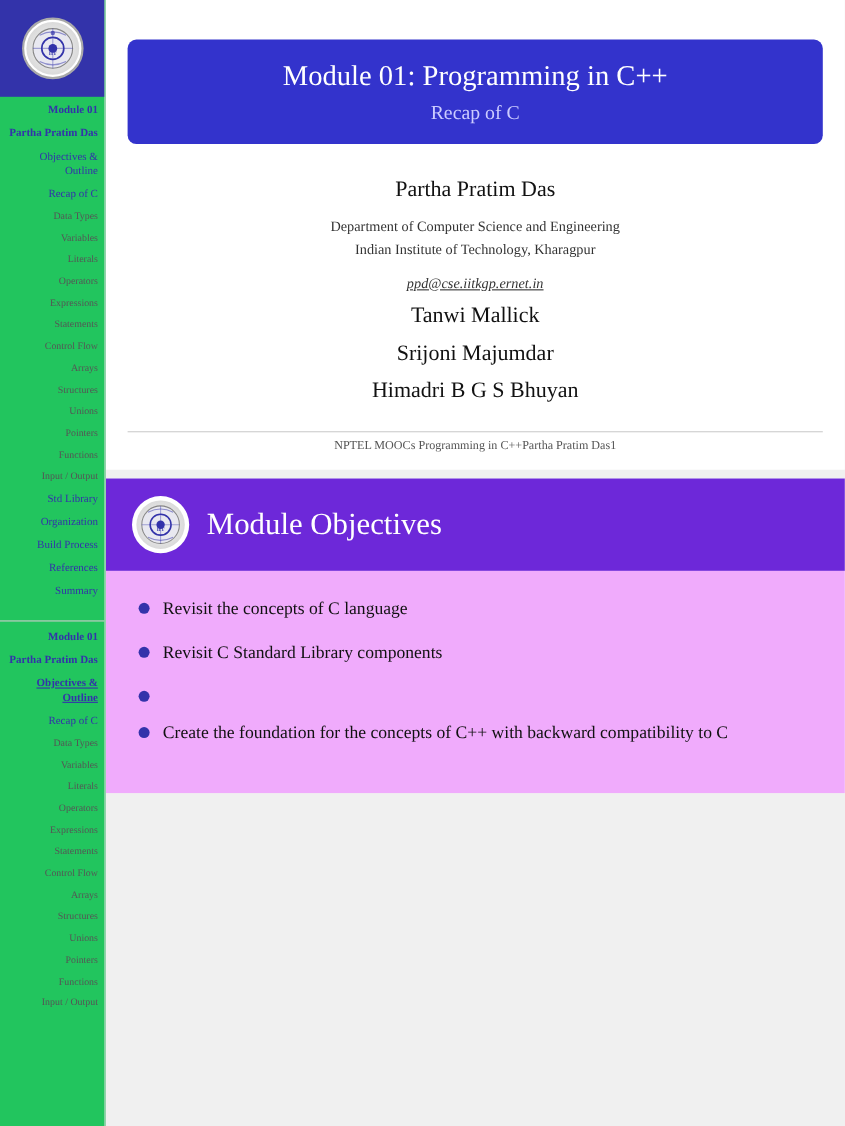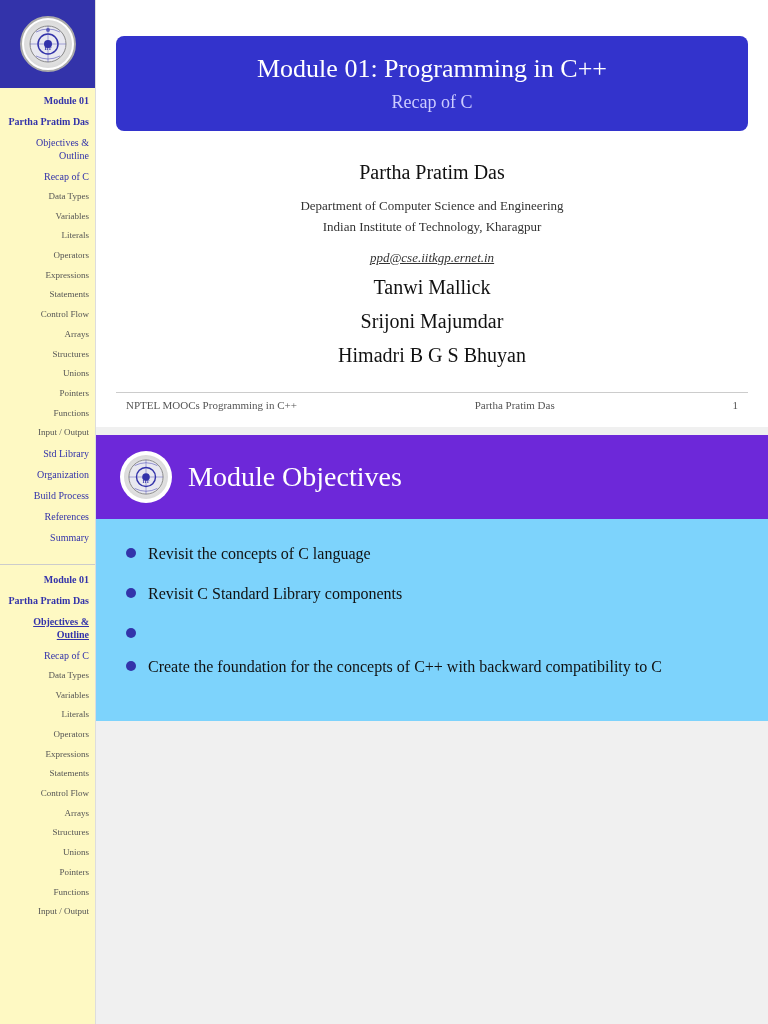--- a/index.html
+++ b/index.html
@@ -4,21 +4,21 @@
   <style>
     * { margin: 0; padding: 0; box-sizing: border-box; }
     body { font-family: 'Computer Modern', Georgia, serif; background: #f0f0f0; width: 768px; min-height: 1024px; }
 
     
     .sidebar {
       position: fixed;
       left: 0; top: 0;
       width: 96px;
       height: 100%;
-      background: #fef9c3;
+      background: #22c55e;
       border-right: 1px solid #ddd;
       font-size: 11px;
       overflow-y: auto;
     }
     .sidebar-logo {
       background: #3333aa;
       padding: 8px;
       display: flex;
       justify-content: center;
       align-items: center;
@@ -115,21 +115,21 @@
       text-decoration: underline;
     }
     .contributors {
       font-size: 20px;
       color: #111;
       line-height: 1.7;
     }
     .slide-footer {
       border-top: 1px solid #ccc;
       display: flex;
-      justify-content: space-between;
+      justify-content: center;
       padding: 6px 10px;
       font-size: 11px;
       color: #555;
       margin-top: 10px;
     }
 
     
     .slide-2-header {
       background: #6d28d9;
       padding: 16px 24px;
@@ -154,21 +154,21 @@
     .slide-2-title {
       color: white;
       font-size: 28px;
       font-weight: normal;
       font-family: Georgia, serif;
     }
 
     
     .objectives-body {
       padding: 24px 30px 24px 30px;
-      background: #7dd3fc;
+      background: #f0abfc;
     }
     .objectives-list {
       list-style: none;
       padding: 0;
     }
     .objectives-list li {
       display: flex;
       align-items: flex-start;
       gap: 12px;
       margin-bottom: 18px;

